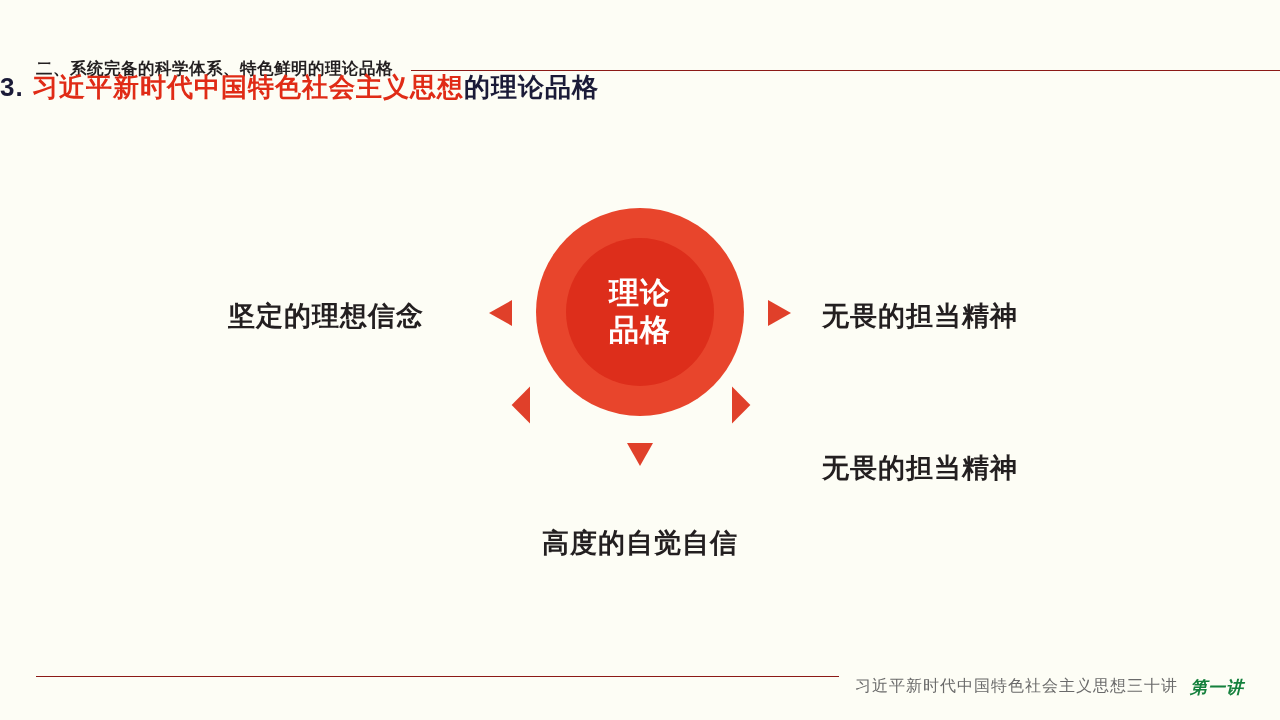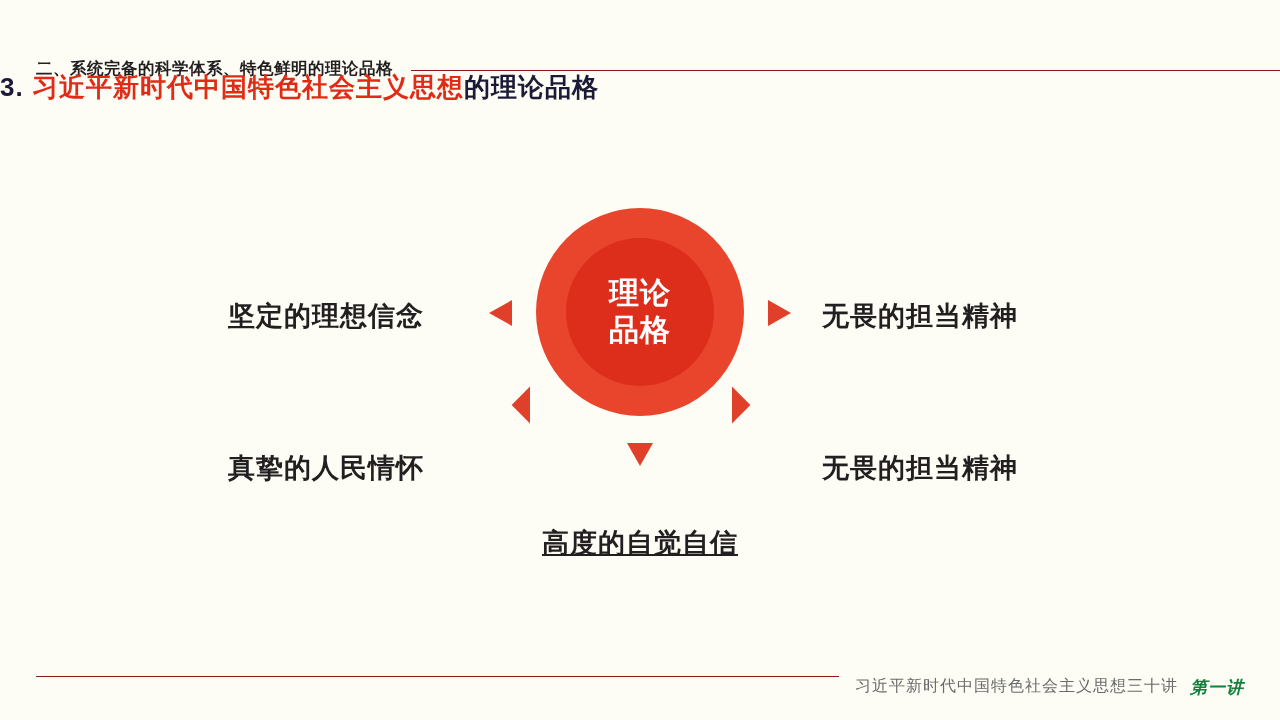--- a/index.html
+++ b/index.html
@@ -145,21 +145,21 @@
     font-size: 27px;
     font-weight: bold;
     color: #231f20;
     letter-spacing: 1px;
     white-space: nowrap;
   }
   .label-left   { left: 228px;  top: 298px; }
   .label-right  { left: 822px;  top: 298px; }
   .label-bleft  { left: 228px;  top: 450px; }
   .label-bright { left: 822px;  top: 450px; }
-  .label-bottom { left: 0; top: 525px; width: 1280px; text-align: center; text-decoration: underline; }
+  .label-bottom { left: 0; top: 525px; width: 1280px; text-align: center; }
 
   
   .footer {
     position: absolute;
     left: 0;
     right: 0;
     bottom: 18px;
     height: 26px;
     display: flex;
     align-items: flex-start;
@@ -215,21 +215,20 @@
     </div>
 
     <div class="arrow arrow-left"></div>
     <div class="arrow arrow-right"></div>
     <div class="arrow arrow-dl"></div>
     <div class="arrow arrow-dr"></div>
     <div class="arrow arrow-down"></div>
 
     <div class="node-label label-left">坚定的理想信念</div>
     <div class="node-label label-right">无畏的担当精神</div>
-    <div class="node-label label-bleft">真挚的人民情怀</div>
     <div class="node-label label-bright">无畏的担当精神</div>
     <div class="node-label label-bottom">高度的自觉自信</div>
   </div>
 
   <div class="footer">
     <div class="footer-rule"></div>
     <div class="footer-text">习近平新时代中国特色社会主义思想三十讲</div>
     <div class="footer-badge">第一讲</div>
   </div>
 

